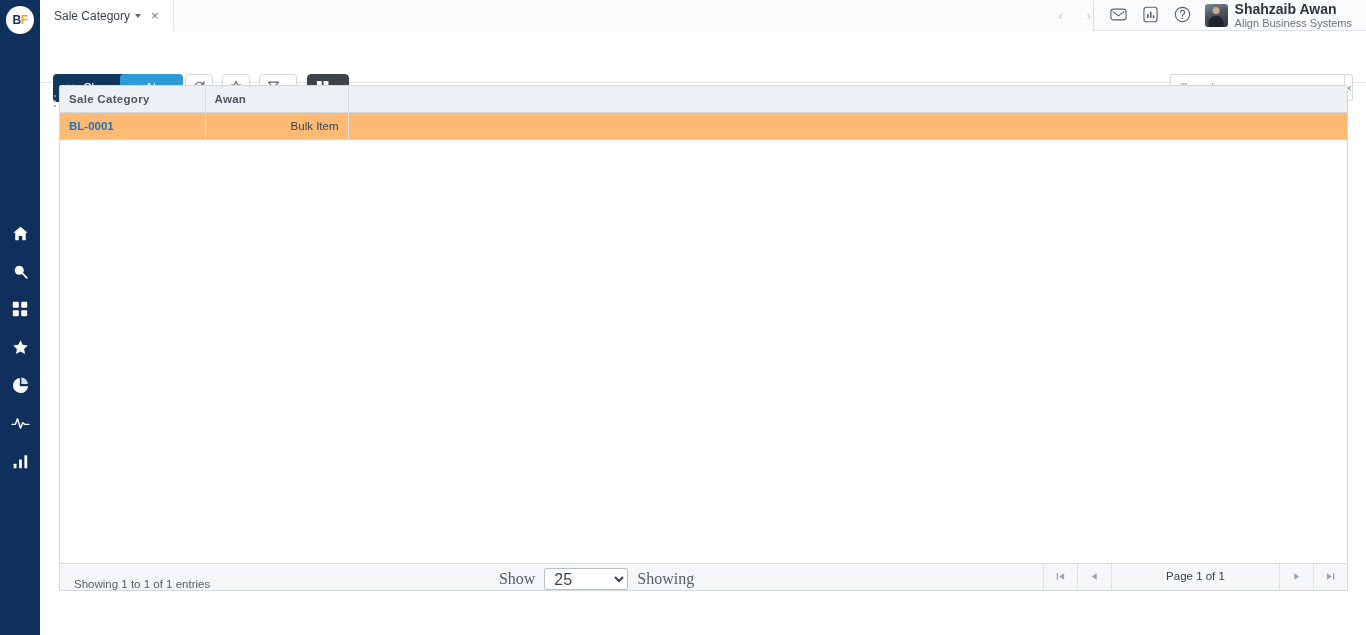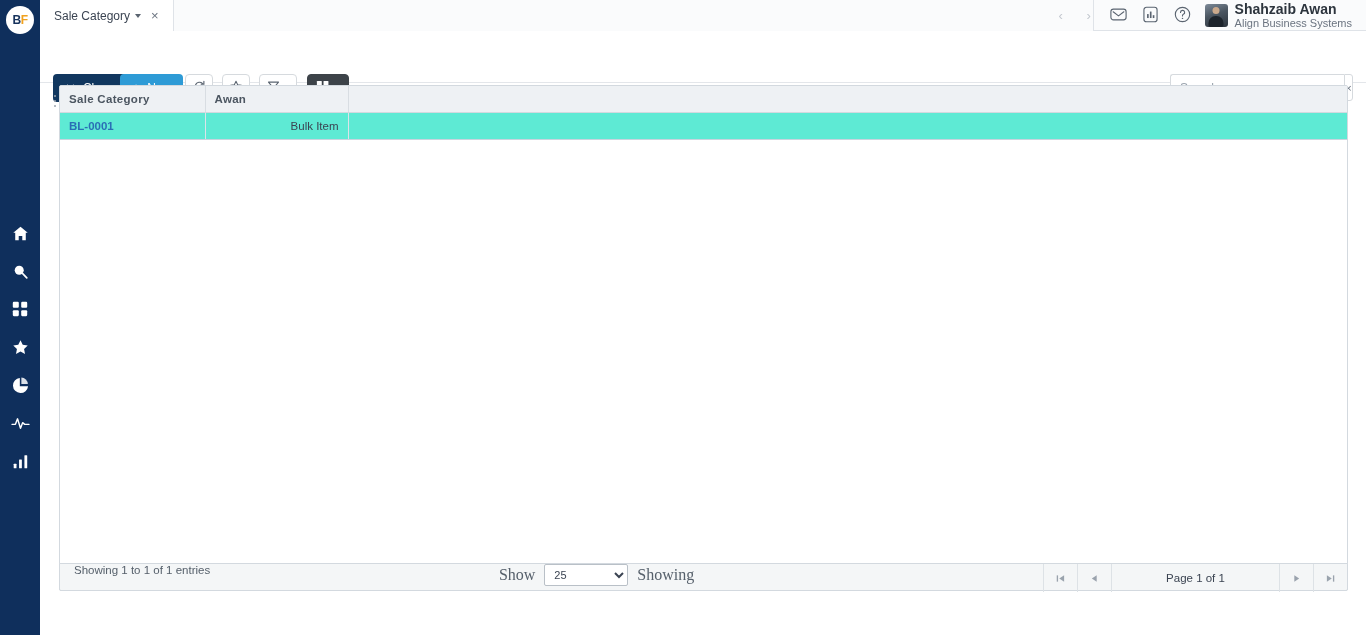--- a/index.html
+++ b/index.html
@@ -232,51 +232,51 @@
   table.grid th:last-child { border-right: none; }
   table.grid td {
     border-bottom: 1px solid #c9d4de;
     border-right: 1px solid #dce3e9;
     font-size: 11.5px;
     padding: 7px 9px;
     height: 26px;
     color: #3b4452;
   }
   table.grid td:last-child { border-right: none; }
-  tr.row-sel td { background: #5eead4; }
+  tr.row-sel td { background: #fdba74; }
   .cell-link { color: #2a6fb5; text-decoration: none; font-weight: bold; font-size: 11.5px; }
   .col-a { width: 145px; }
   .col-b { width: 143px; text-align: right; }
 
   
   .footer {
     position: absolute; left: 59px; top: 563px;
     width: 1289px; height: 28px;
     background: #f4f6f7;
     border: 1px solid #d3d9df;
     border-radius: 0 0 2px 2px;
-    display: flex; align-items: flex-start;
+    display: flex; align-items: flex-end;
   }
   .foot-showing {
     padding-left: 14px;
     font-size: 11.5px;
     color: #56606b;
     flex: none;
   }
   .foot-mid {
     flex: 1;
     display: flex; align-items: center; justify-content: center;
     gap: 9px;
     margin-left: -60px;
   }
   .foot-label { font-size: 16px; color: #56606b; font-family: Liberation Serif, serif; }
   .entries-select {
     height: 22px;
     width: 84px;
-    font-size: 11px;
+    font-size: 16px;
     font-family: "Liberation Sans", sans-serif;
     border: 1px solid #b9c0c7;
     border-radius: 2px;
     background: #ffffff;
     color: #3b4452;
     padding-left: 5px;
   }
   .pager {
     display: flex; align-items: stretch; height: 28px;
     margin-left: auto;

